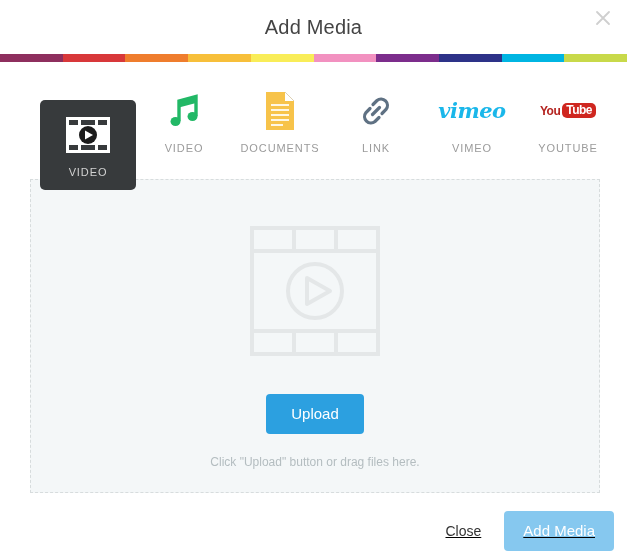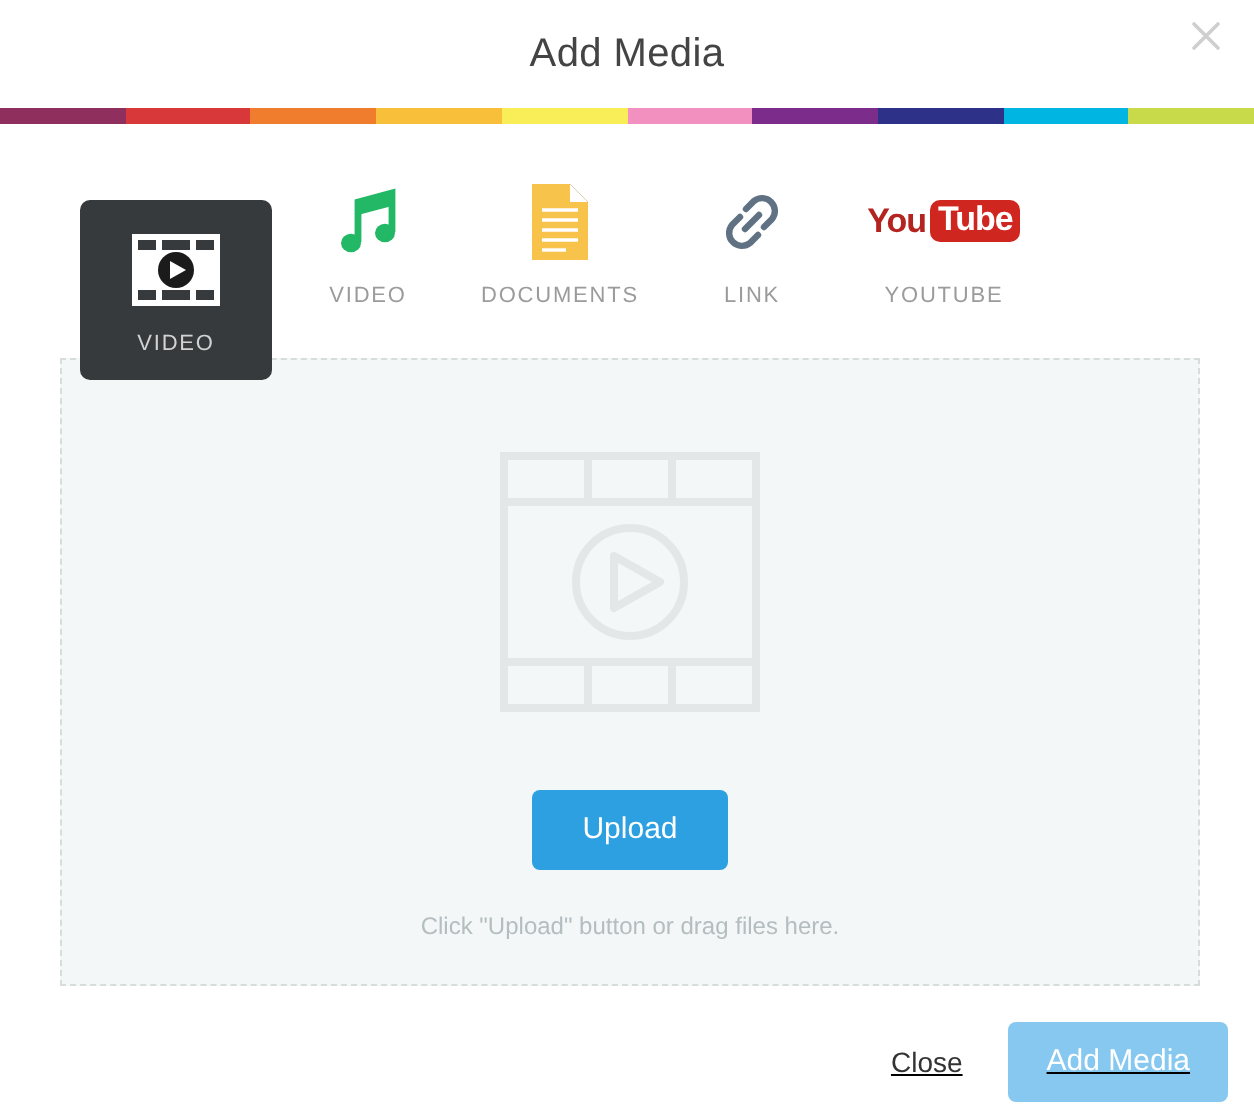--- a/index.html
+++ b/index.html
@@ -99,21 +99,21 @@
     font-weight: bold;
     font-size: 21px;
     color: #1ab7ea;
     letter-spacing: -0.5px;
   }
   
   .yt-mark {
     display: flex;
     align-items: center;
     font-weight: bold;
-    font-size: 17px;
+    font-size: 12px;
     letter-spacing: -0.5px;
   }
   .yt-you { color: #b4231f; }
   .yt-tube {
     background: #cf2720;
     color: #ffffff;
     border-radius: 5px;
     padding: 0 4px 1px 4px;
     margin-left: 2px;
     text-align: center;
@@ -261,20 +261,26 @@
         <g fill="none" stroke="#5f7183" stroke-width="3.2" stroke-linecap="round">
           <path d="M15.5 22.5 L22.5 15.5"></path>
           <path d="M13 16.5 L9 20.5 a6.4 6.4 0 0 0 9 9 l4-4"></path>
           <path d="M25 21.5 L29 17.5 a6.4 6.4 0 0 0 -9 -9 l-4 4"></path>
         </g>
       </svg>
     </div>
     <div class="tab-label">LINK</div>
   </div>
 
+  <div class="tab">
+    <div class="tab-icon">
+      <span class="vimeo-mark">vimeo</span>
+    </div>
+    <div class="tab-label">VIMEO</div>
+  </div>
 
   <div class="tab">
     <div class="tab-icon">
       <span class="yt-mark">
         <span class="yt-you">You</span>
         <span class="yt-tube">Tube</span>
       </span>
     </div>
     <div class="tab-label">YOUTUBE</div>
   </div>

